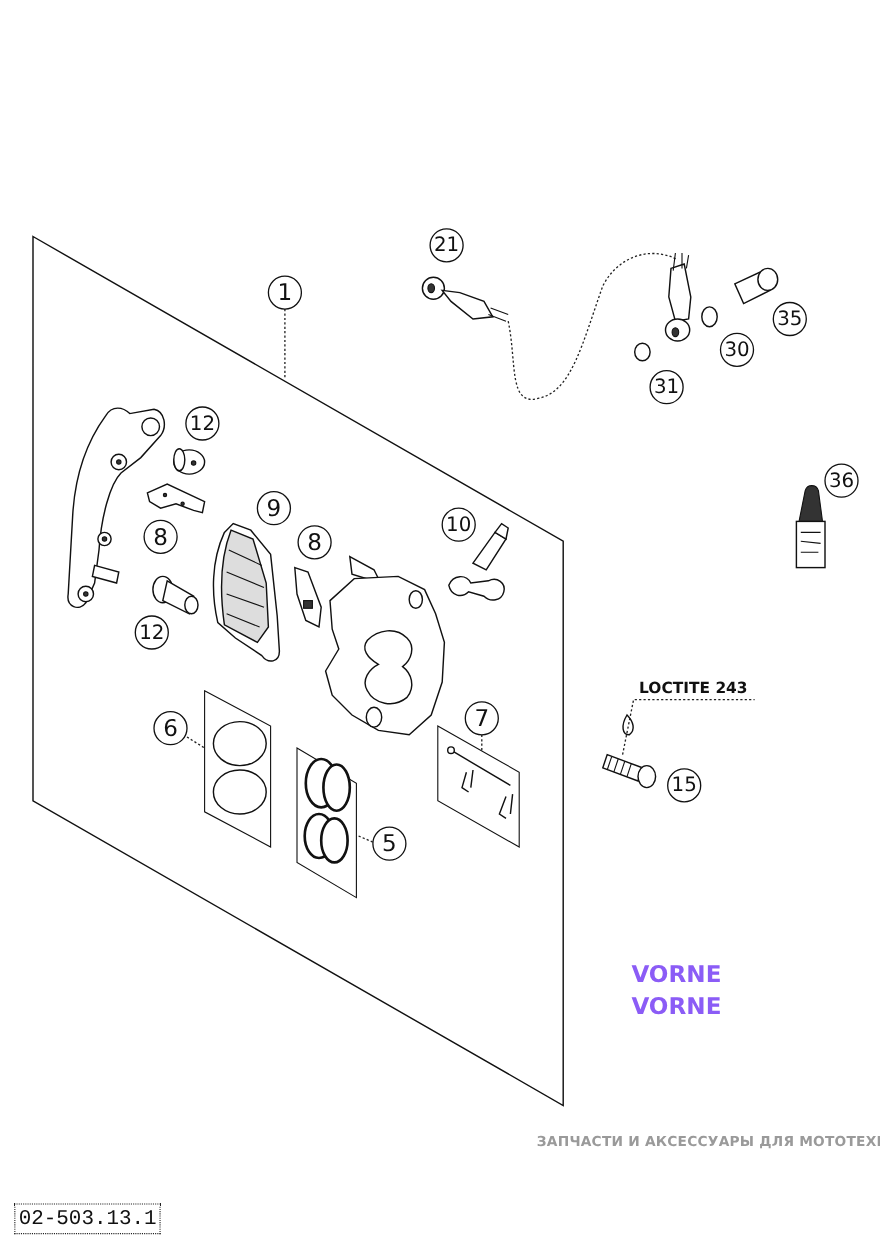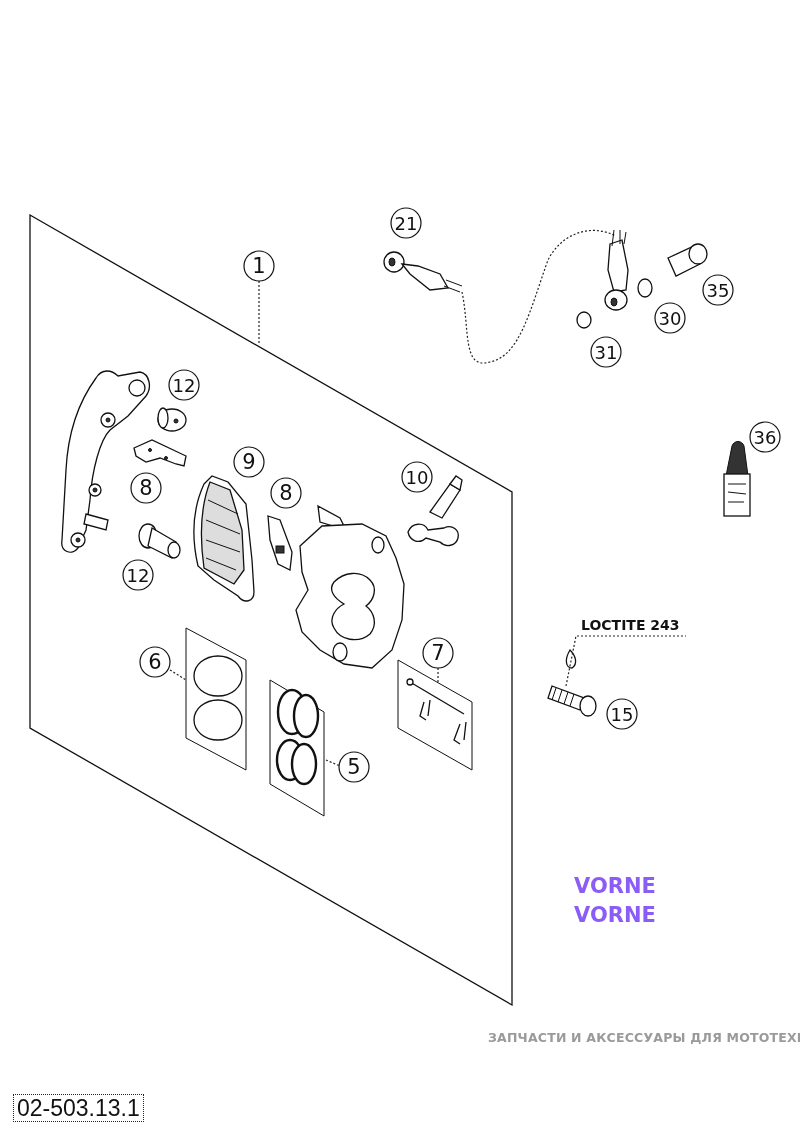--- a/index.html
+++ b/index.html
@@ -7,21 +7,21 @@
   svg#diagram{position:absolute;left:0;top:0;}
   .ln{fill:none;stroke:#111;stroke-width:1.3;}
   .thin{fill:none;stroke:#111;stroke-width:1;}
   .dash{fill:none;stroke:#222;stroke-width:1.2;stroke-dasharray:2 2;}
   .part{fill:#fff;stroke:#111;stroke-width:1.3;}
   .dark{fill:#333;stroke:#111;stroke-width:1;}
   .callout-circle{fill:#fff;stroke:#111;stroke-width:1.2;}
   .callout-text{font-family:"DejaVu Sans",sans-serif;font-size:21px;fill:#111;text-anchor:middle;dominant-baseline:central;}
   .note{font-family:"DejaVu Sans",sans-serif;font-weight:bold;font-size:14px;fill:#111;}
   .direction{position:absolute;left:574px;top:872px;font-family:"DejaVu Sans",sans-serif;font-weight:bold;font-size:21px;line-height:29px;color:#8b5cf6;}
-  .figure-id{position:absolute;left:13px;top:1094px;padding:0 3px;border:1px dotted #222;font-family:Liberation Sans, sans-serif;font-size:23px;line-height:26px;color:#111;}
+  .figure-id{position:absolute;left:13px;top:1094px;padding:0 3px;border:1px dotted #222;font-family:Liberation Mono, monospace;font-size:19px;line-height:26px;color:#111;}
   .watermark{position:absolute;left:488px;top:1030px;width:310px;text-align:center;}
   .wm-tagline{font-family:"DejaVu Sans",sans-serif;font-weight:bold;font-size:12.5px;color:#9a9a9a;letter-spacing:0.2px;white-space:nowrap;}
   .wm-logo{font-family:"DejaVu Sans Mono",monospace;font-weight:bold;font-size:34px;line-height:40px;letter-spacing:1px;font-style:italic;}
   .wm-a{color:#f4a6ad;}
   .wm-b{color:#b3b3b3;}
 </style>
 </head>
 <body>
 
 <svg id="diagram" width="800" height="1128" viewBox="0 0 800 1128">

